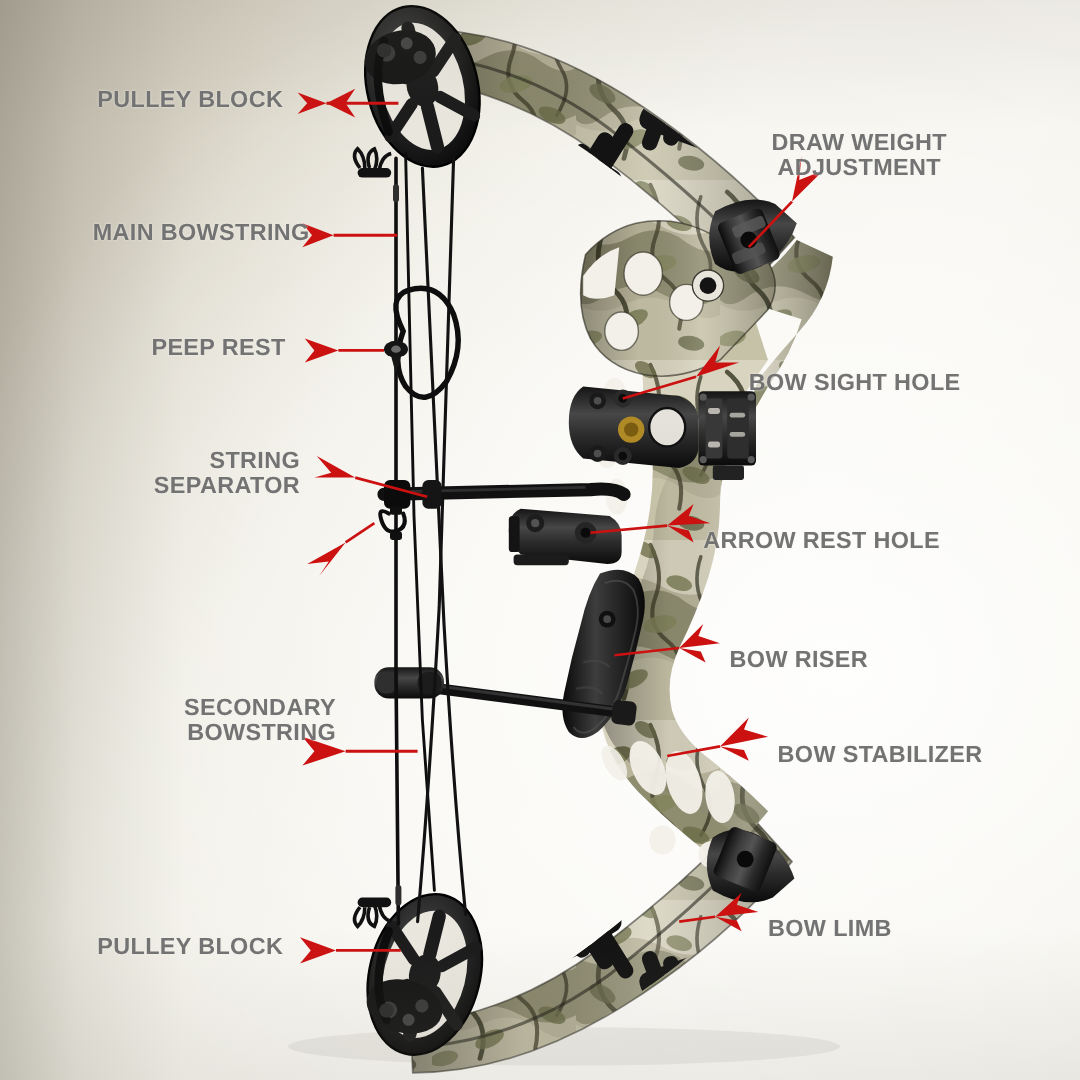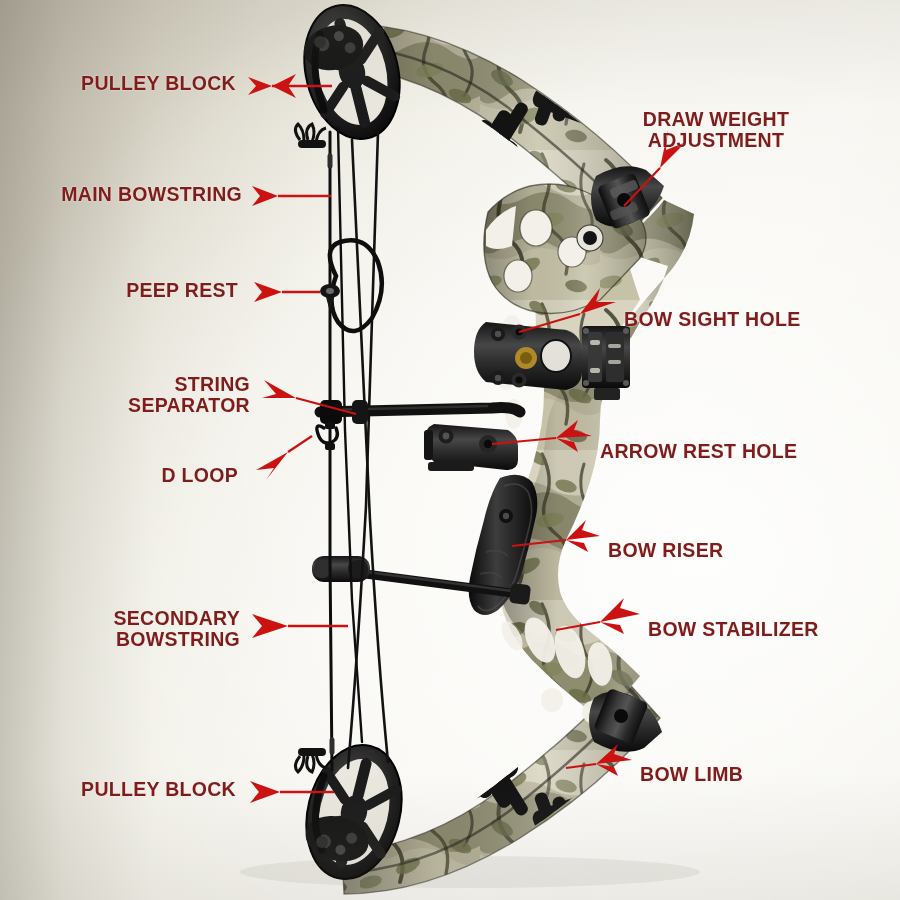--- a/index.html
+++ b/index.html
@@ -28,21 +28,21 @@
     background:
       linear-gradient(90deg, rgba(120,116,104,0.30) 0%, rgba(120,116,104,0.10) 7%, rgba(120,116,104,0.0) 17%),
       linear-gradient(0deg, rgba(140,136,124,0.12) 0%, rgba(140,136,124,0.0) 14%),
       linear-gradient(180deg, rgba(130,126,114,0.10) 0%, rgba(130,126,114,0.0) 12%);
     pointer-events: none;
   }
   #art { position: absolute; inset: 0; }
 
   .label {
     position: absolute;
-    color: #7f1d1d;
+    color: #737373;
     font-weight: bold;
     font-size: 19.5px;
     letter-spacing: 0.3px;
     line-height: 1.08;
     white-space: pre-line;
     text-shadow: 0 0 2px rgba(246,244,238,0.85);
   }
   .label.r { text-align: right; }
   .label.l { text-align: left; margin-top: 12px; }
   .label.c { text-align: center; }
@@ -497,40 +497,39 @@
         <path d="M596 764 L632 760 L614 754 L618 744 Z" fill="#cc1111"></path>
         <path d="M596 764 L618 776 L614 767 Z" fill="#cc1111"></path>
       </g>
     </g>
   </svg>
 
   <div id="vignette"></div>
 
   <div class="label r" style="left:0; width:236px; top:73px;">PULLEY BLOCK</div>
 
-  <div class="label r" style="left:0; width:242px; top:184px;">MAIN BOWSTRING</div>
+  <div class="label r" style="left:16px; width:242px; top:184px;">MAIN BOWSTRING</div>
 
   <div class="label r" style="left:0; width:238px; top:280px;">PEEP REST</div>
 
   <div class="label r" style="left:0; width:250px; top:374px;">STRING
 SEPARATOR</div>
 
-  <div class="label r" style="left:0; width:238px; top:465px;">D LOOP</div>
-
-  <div class="label r" style="left:0; width:240px; top:608px;">SECONDARY
+
+  <div class="label r" style="left:0; width:240px; top:580px;padding-left:40px;">SECONDARY
 BOWSTRING</div>
 
   <div class="label r" style="left:0; width:236px; top:779px;">PULLEY BLOCK</div>
 
   <div class="label c" style="left:596px; width:240px; top:109px;">DRAW WEIGHT
 ADJUSTMENT</div>
 
   <div class="label l" style="left:624px; width:276px; top:297px;">BOW SIGHT HOLE</div>
 
-  <div class="label l" style="left:600px; width:300px; top:429px;">ARROW REST HOLE</div>
+  <div class="label l" style="left:586px; width:300px; top:429px;">ARROW REST HOLE</div>
 
   <div class="label l" style="left:608px; width:270px; top:528px;">BOW RISER</div>
 
   <div class="label l" style="left:640px; width:250px; top:752px;">BOW LIMB</div>
 
   <div class="label l" style="left:648px; width:252px; top:607px;">BOW STABILIZER</div>
 
 </div>
 
 </body></html>

